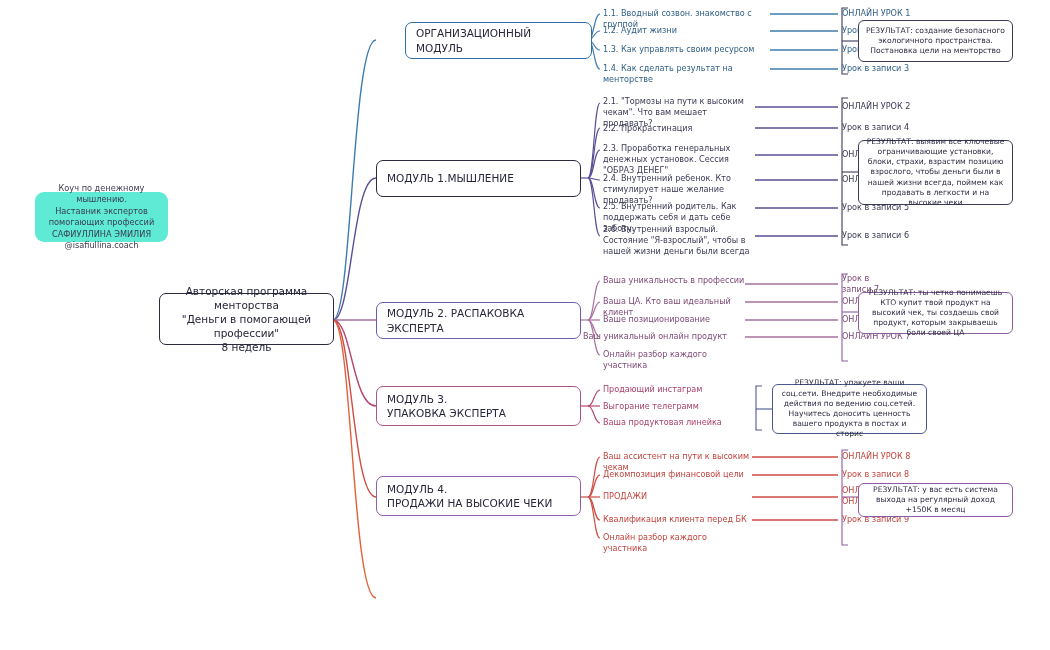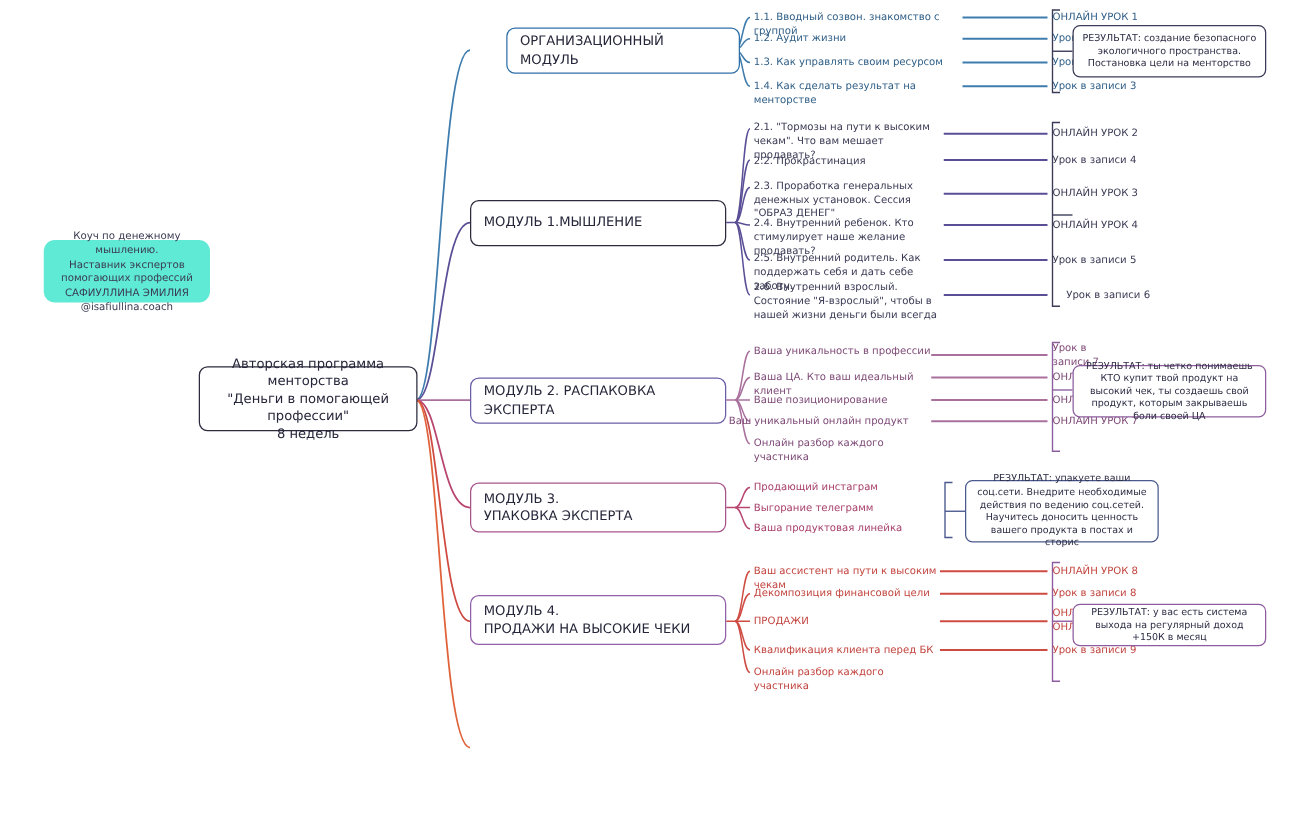--- a/index.html
+++ b/index.html
@@ -188,21 +188,24 @@
   <div class="leaf dark" style="left:603px;top:123px;width:148px;">2.2. Прокрастинация</div>
   <div class="leaf dark" style="left:603px;top:143px;width:148px;">2.3. Проработка генеральных денежных установок. Сессия "ОБРАЗ ДЕНЕГ"</div>
   <div class="leaf dark" style="left:603px;top:173px;width:148px;">2.4. Внутренний ребенок. Кто стимулирует наше желание продавать?</div>
   <div class="leaf dark" style="left:603px;top:201px;width:148px;">2.5. Внутренний родитель. Как поддержать себя и дать себе заботу.</div>
   <div class="leaf dark" style="left:603px;top:224px;width:148px;">2.6. Внутренний взрослый. Состояние "Я-взрослый", чтобы в нашей жизни деньги были всегда</div>
   <div class="lesson dark" style="left:842px;top:101px;width:95px;">ОНЛАЙН УРОК 2</div>
   <div class="lesson dark" style="left:842px;top:122px;width:95px;">Урок в записи 4</div>
   <div class="lesson dark" style="left:842px;top:149px;width:95px;">ОНЛАЙН УРОК 3</div>
   <div class="lesson dark" style="left:842px;top:174px;width:95px;">ОНЛАЙН УРОК 4</div>
   <div class="lesson dark" style="left:842px;top:202px;width:95px;">Урок в записи 5</div>
-  <div class="lesson dark" style="left:818px;top:230px;width:95px;padding-left:35px;">Урок в записи 6</div>
+  <div class="lesson dark" style="left:842px;top:230px;width:95px;">Урок в записи 6</div>
+  <div class="node result r2" style="left:858px;top:140px;width:155px;height:65px;">
+    <span>РЕЗУЛЬТАТ: выявим все ключевые ограничивающие установки, блоки, страхи, взрастим позицию взрослого, чтобы деньги были в нашей жизни всегда, поймем как продавать в легкости и на высокие чеки</span>
+  </div>
 
   <div class="node module accent-purple" style="left:376px;top:302px;width:205px;height:37px;">
     <span>МОДУЛЬ 2. РАСПАКОВКА ЭКСПЕРТА</span>
   </div>
   <div class="leaf plum" style="left:603px;top:275px;width:148px;">Ваша уникальность в профессии</div>
   <div class="leaf plum" style="left:603px;top:296px;width:148px;">Ваша ЦА. Кто ваш идеальный клиент</div>
   <div class="leaf plum" style="left:603px;top:314px;width:148px;">Ваше позиционирование</div>
   <div class="leaf plum" style="left:583px;top:331px;width:148px;">Ваш уникальный онлайн продукт</div>
   <div class="leaf plum" style="left:603px;top:349px;width:148px;">Онлайн разбор каждого участника</div>
   <div class="lesson plum" style="left:842px;top:273px;width:95px;">Урок в

